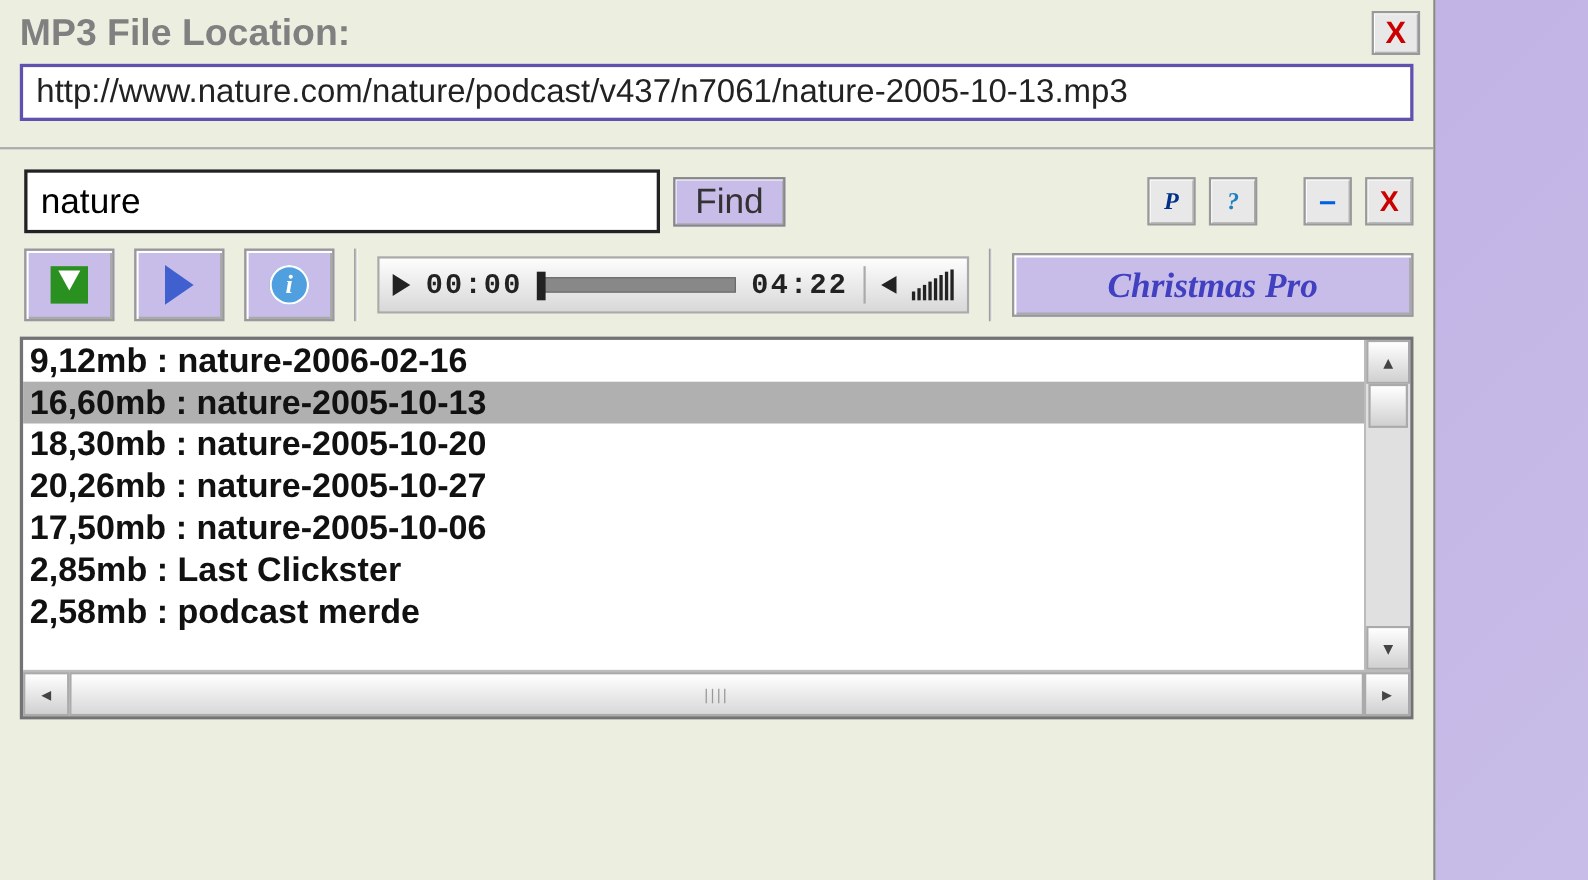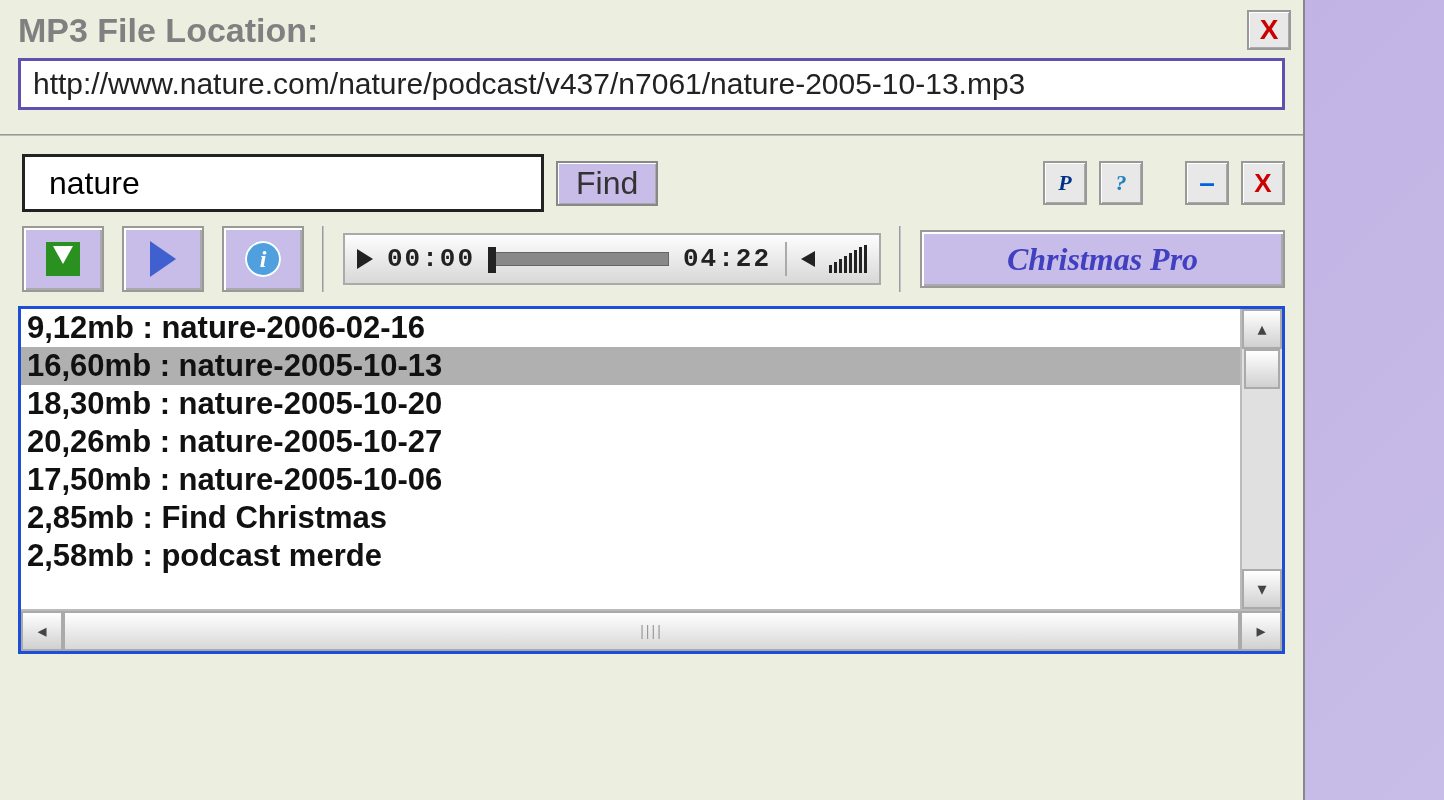--- a/index.html
+++ b/index.html
@@ -59,23 +59,23 @@
     margin: 0 0 10px 0;
   }
   
   .search-row {
     display: flex;
     align-items: center;
     padding: 8px 18px 14px 22px;
     gap: 12px;
   }
   .search-input {
-    width: 522px;
+    width: 578px;
     height: 58px;
-    padding: 4px 24px;
+    padding: 4px 12px;
     font-size: 32px;
     background: #fff;
     border: 3px solid #222;
     outline: none;
   }
   .find-btn {
     height: 45px;
     padding: 0 18px;
     font-size: 32px;
     background: #c8bce8;
@@ -220,21 +220,21 @@
     font-family: Georgia, serif;
     display: flex;
     align-items: center;
     justify-content: center;
     cursor: pointer;
   }
 
   
   .results-wrap {
     margin: 0 18px 0 18px;
-    border: 3px solid #1d4ed8;
+    border: 3px solid #737373;
     background: #fff;
     height: 348px;
     display: flex;
     flex-direction: column;
   }
   .results-scroll {
     flex: 1;
     display: flex;
     overflow: hidden;
   }
@@ -361,21 +361,21 @@
   </div>
 
   <div class="results-wrap">
     <div class="results-scroll">
       <div class="results-list" id="results-list">
           <div class="result-row">9,12mb  :  nature-2006-02-16</div>
           <div class="result-row selected">16,60mb  :  nature-2005-10-13</div>
           <div class="result-row">18,30mb  :  nature-2005-10-20</div>
           <div class="result-row">20,26mb  :  nature-2005-10-27</div>
           <div class="result-row">17,50mb  :  nature-2005-10-06</div>
-          <div class="result-row">2,85mb  :  Find Christmas</div>
+          <div class="result-row">2,85mb  :  Last Clickster</div>
           <div class="result-row">2,58mb  :  podcast merde</div>
         </div>
       <div class="vscroll">
         <div class="vscroll-btn">▴</div>
         <div class="vscroll-track">
           <div class="vscroll-thumb"></div>
         </div>
         <div class="vscroll-btn">▾</div>
       </div>
     </div>

